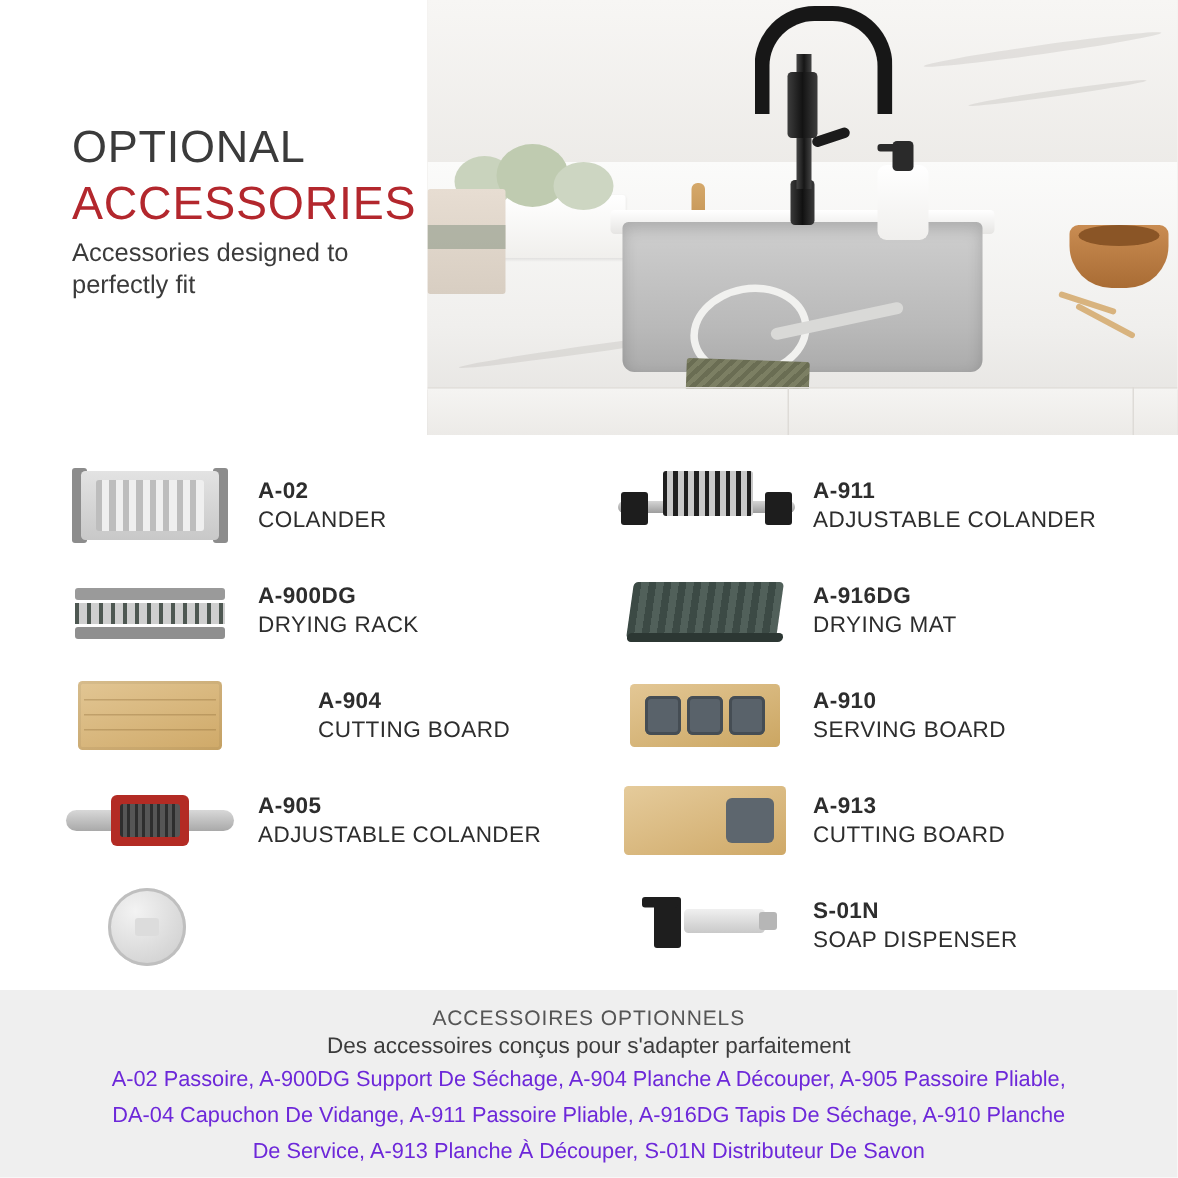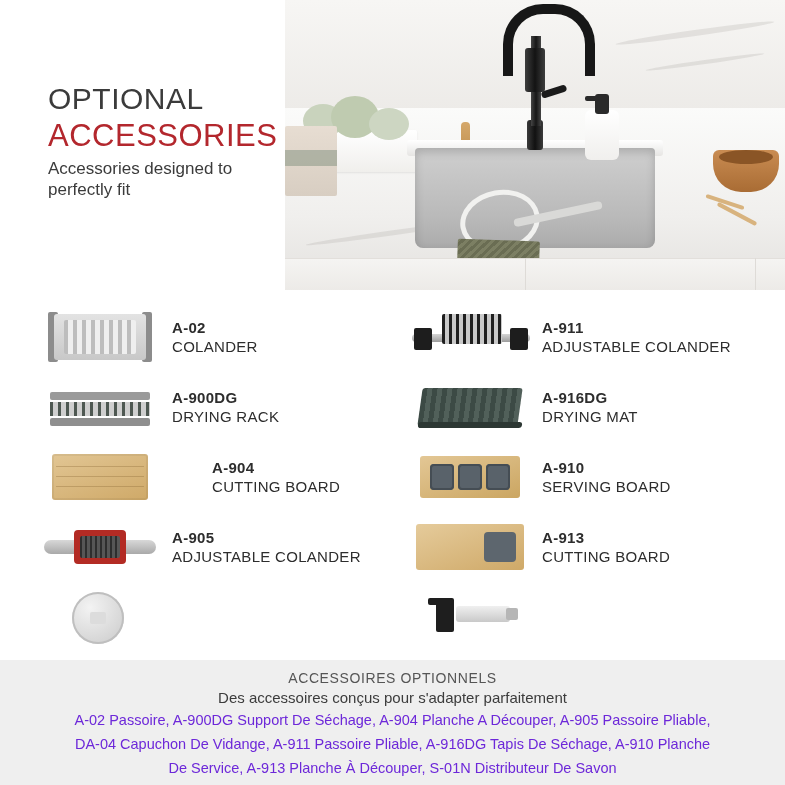--- a/index.html
+++ b/index.html
@@ -465,20 +465,24 @@
       </div>
     </div>
 
     <div class="item" style="left:410px;top:288px;">
       <div class="thumb">
         <div class="tb sd-body"></div>
         <div class="tb sd-pump"></div>
         <div class="tb sd-spout"></div>
         <div class="tb sd-tip"></div>
       </div>
+      <div class="labels">
+        <div class="code">S-01N</div>
+        <div class="name">SOAP DISPENSER</div>
+      </div>
     </div>
 
   </div>
 
   <div class="footer">
     <div class="f-title">ACCESSOIRES OPTIONNELS</div>
     <div class="f-sub">Des accessoires conçus pour s'adapter parfaitement</div>
     <div class="f-list">A-02 Passoire, A-900DG Support De Séchage, A-904 Planche A Découper, A-905 Passoire Pliable,</div>
     <div class="f-list">DA-04 Capuchon De Vidange, A-911 Passoire Pliable, A-916DG Tapis De Séchage, A-910 Planche</div>
     <div class="f-list">De Service, A-913 Planche À Découper, S-01N Distributeur De Savon</div>

